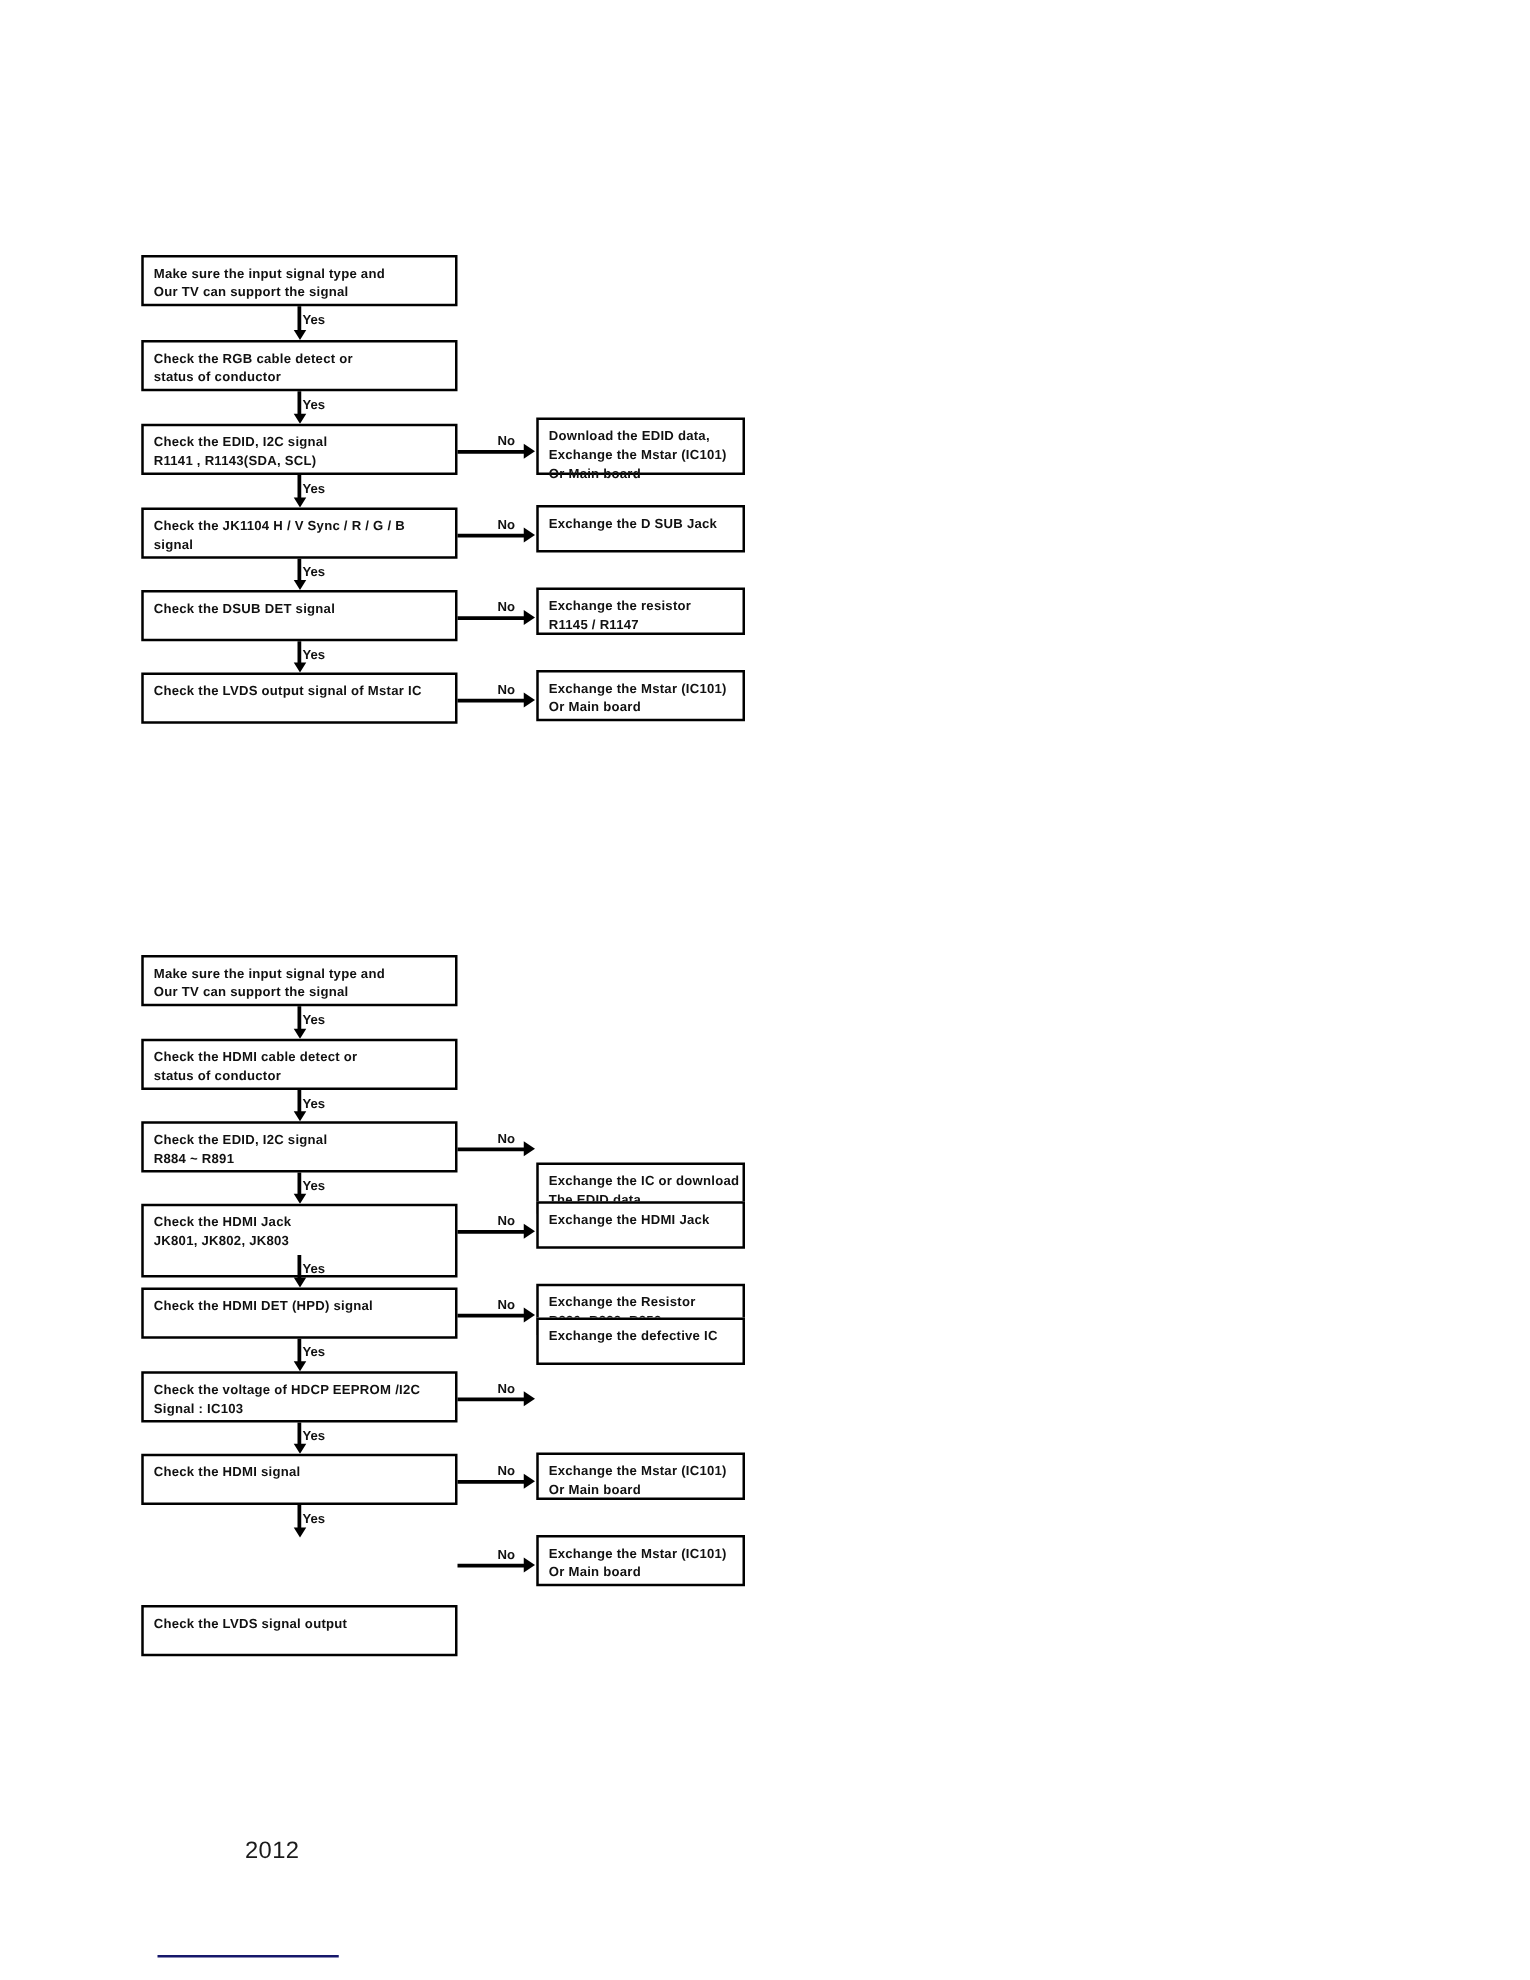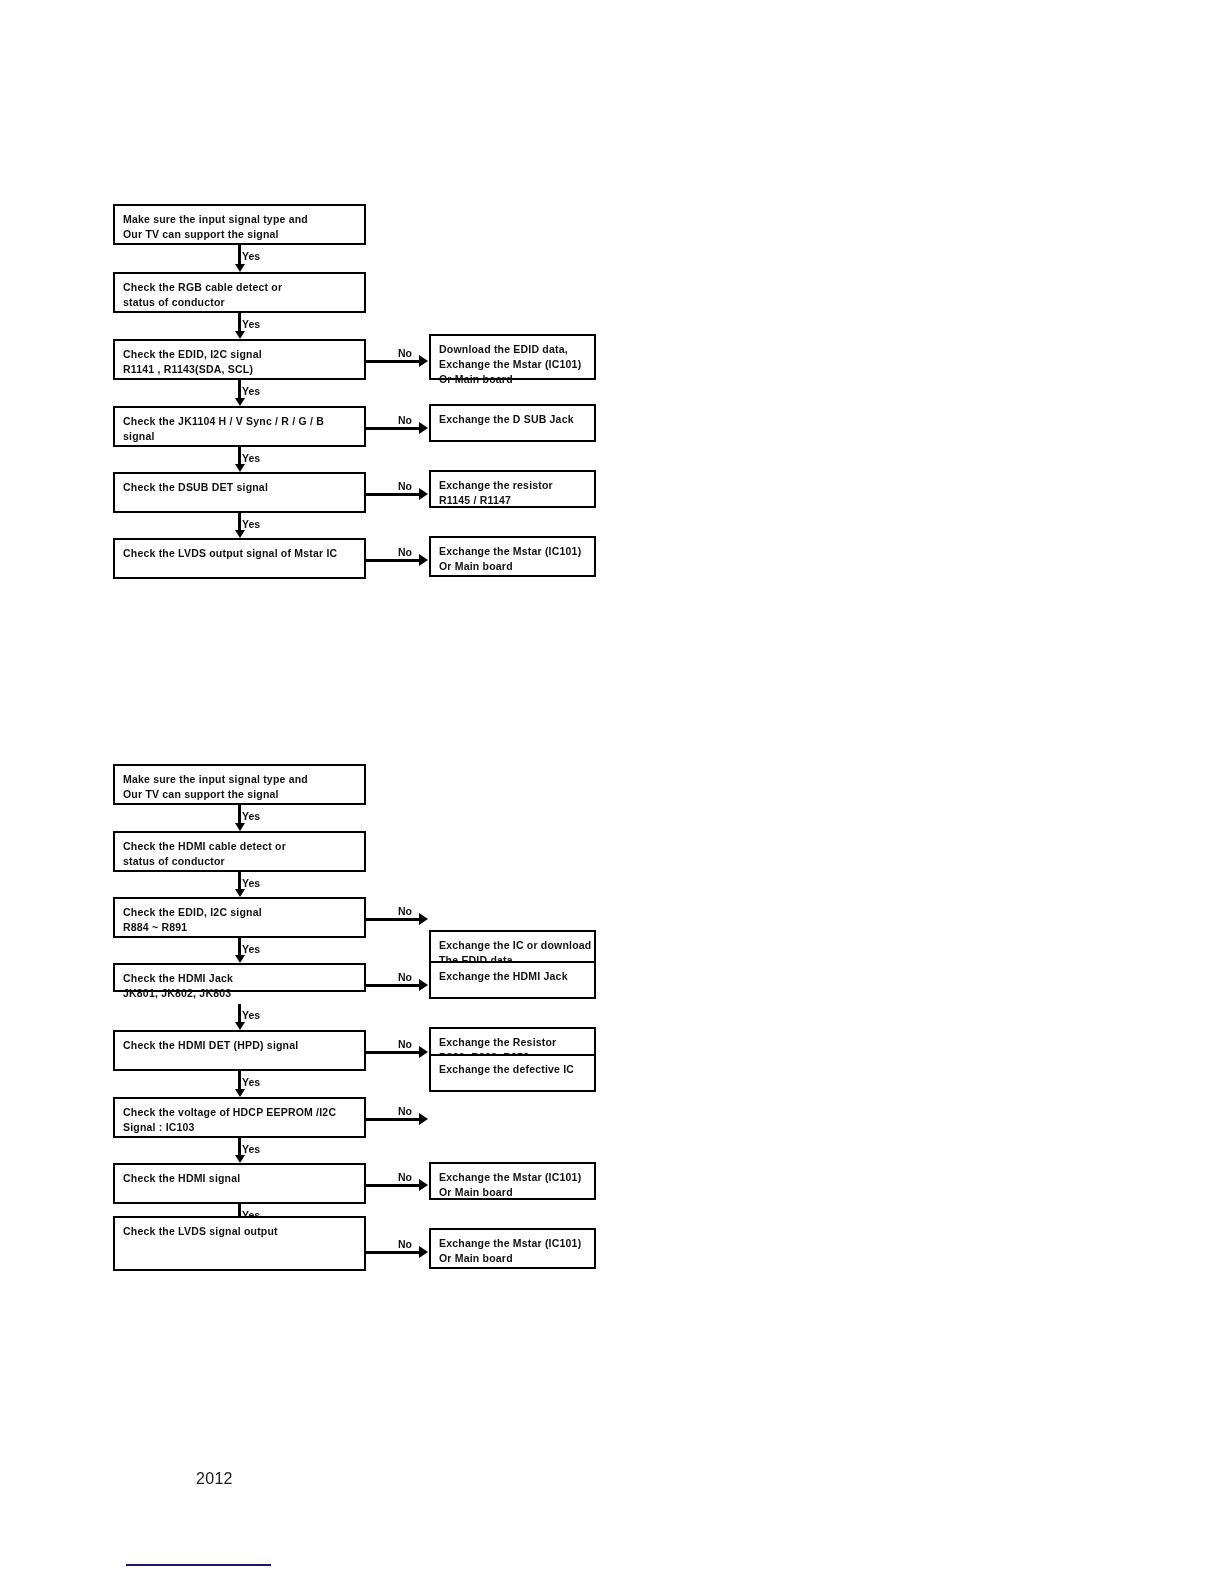--- a/index.html
+++ b/index.html
@@ -101,21 +101,21 @@
     line-height: 12px;
     color: #111111;
     white-space: nowrap;
   }
 
   
   .footer-year {
     position: absolute;
     left: 196px;
     top: 1470px;
-    font-size: 16px;
+    font-size: 19px;
     font-weight: normal;
     color: #1a1a1a;
     letter-spacing: 0.3px;
   }
   .footer-rule {
     position: absolute;
     left: 126px;
     top: 1564px;
     width: 145px;
     height: 2px;
@@ -215,21 +215,21 @@
     <div class="vstem" style="left: 238px; top: 938px; height: 18px;"></div>
     <div class="vhead" style="left: 234.5px; top: 955px;"></div>
     <div class="yes-label" style="left: 242px; top: 943px;">Yes</div>
     <div class="hstem" style="left: 366px; top: 917.5px; width: 54px;"></div>
     <div class="hhead" style="left: 419px; top: 913px;"></div>
     <div class="no-label" style="left: 398px; top: 904.5px;">No</div>
     <div class="node action overflow" style="top: 893px; height: 41px; margin-top: 37px;">
       <span class="ln">Exchange the IC or download</span>
       <span class="ln">The  EDID data</span>
     </div>
-    <div class="node main" style="top: 963px; height: 29px;">
+    <div class="node main" style="top: 963px; height: 59px;">
       <span class="ln">Check the HDMI Jack</span>
       <span class="ln">JK801, JK802, JK803</span>
     </div>
     <div class="vstem" style="left: 238px; top: 1004px; height: 19px;"></div>
     <div class="vhead" style="left: 234.5px; top: 1022px;"></div>
     <div class="yes-label" style="left: 242px; top: 1009px;">Yes</div>
     <div class="hstem" style="left: 366px; top: 983.5px; width: 54px;"></div>
     <div class="hhead" style="left: 419px; top: 979px;"></div>
     <div class="no-label" style="left: 398px; top: 970.5px;">No</div>
     <div class="node action" style="top: 961px; height: 38px;">
@@ -267,21 +267,21 @@
     <div class="vstem" style="left: 238px; top: 1204px; height: 19px;"></div>
     <div class="vhead" style="left: 234.5px; top: 1222px;"></div>
     <div class="yes-label" style="left: 242px; top: 1209px;">Yes</div>
     <div class="hstem" style="left: 366px; top: 1183.5px; width: 54px;"></div>
     <div class="hhead" style="left: 419px; top: 1179px;"></div>
     <div class="no-label" style="left: 398px; top: 1170.5px;">No</div>
     <div class="node action" style="top: 1162px; height: 38px;">
       <span class="ln">Exchange the Mstar (IC101)</span>
       <span class="ln">Or Main board</span>
     </div>
-    <div class="node main" style="top: 1216px; height: 55px;">
+    <div class="node main" style="top: 1284px; height: 41px;">
       <span class="ln">Check the LVDS signal output</span>
     </div>
     <div class="hstem" style="left: 366px; top: 1250.5px; width: 54px;"></div>
     <div class="hhead" style="left: 419px; top: 1246px;"></div>
     <div class="no-label" style="left: 398px; top: 1237.5px;">No</div>
     <div class="node action" style="top: 1228px; height: 41px;">
       <span class="ln">Exchange the Mstar (IC101)</span>
       <span class="ln">Or Main board</span>
     </div>
   </div>

